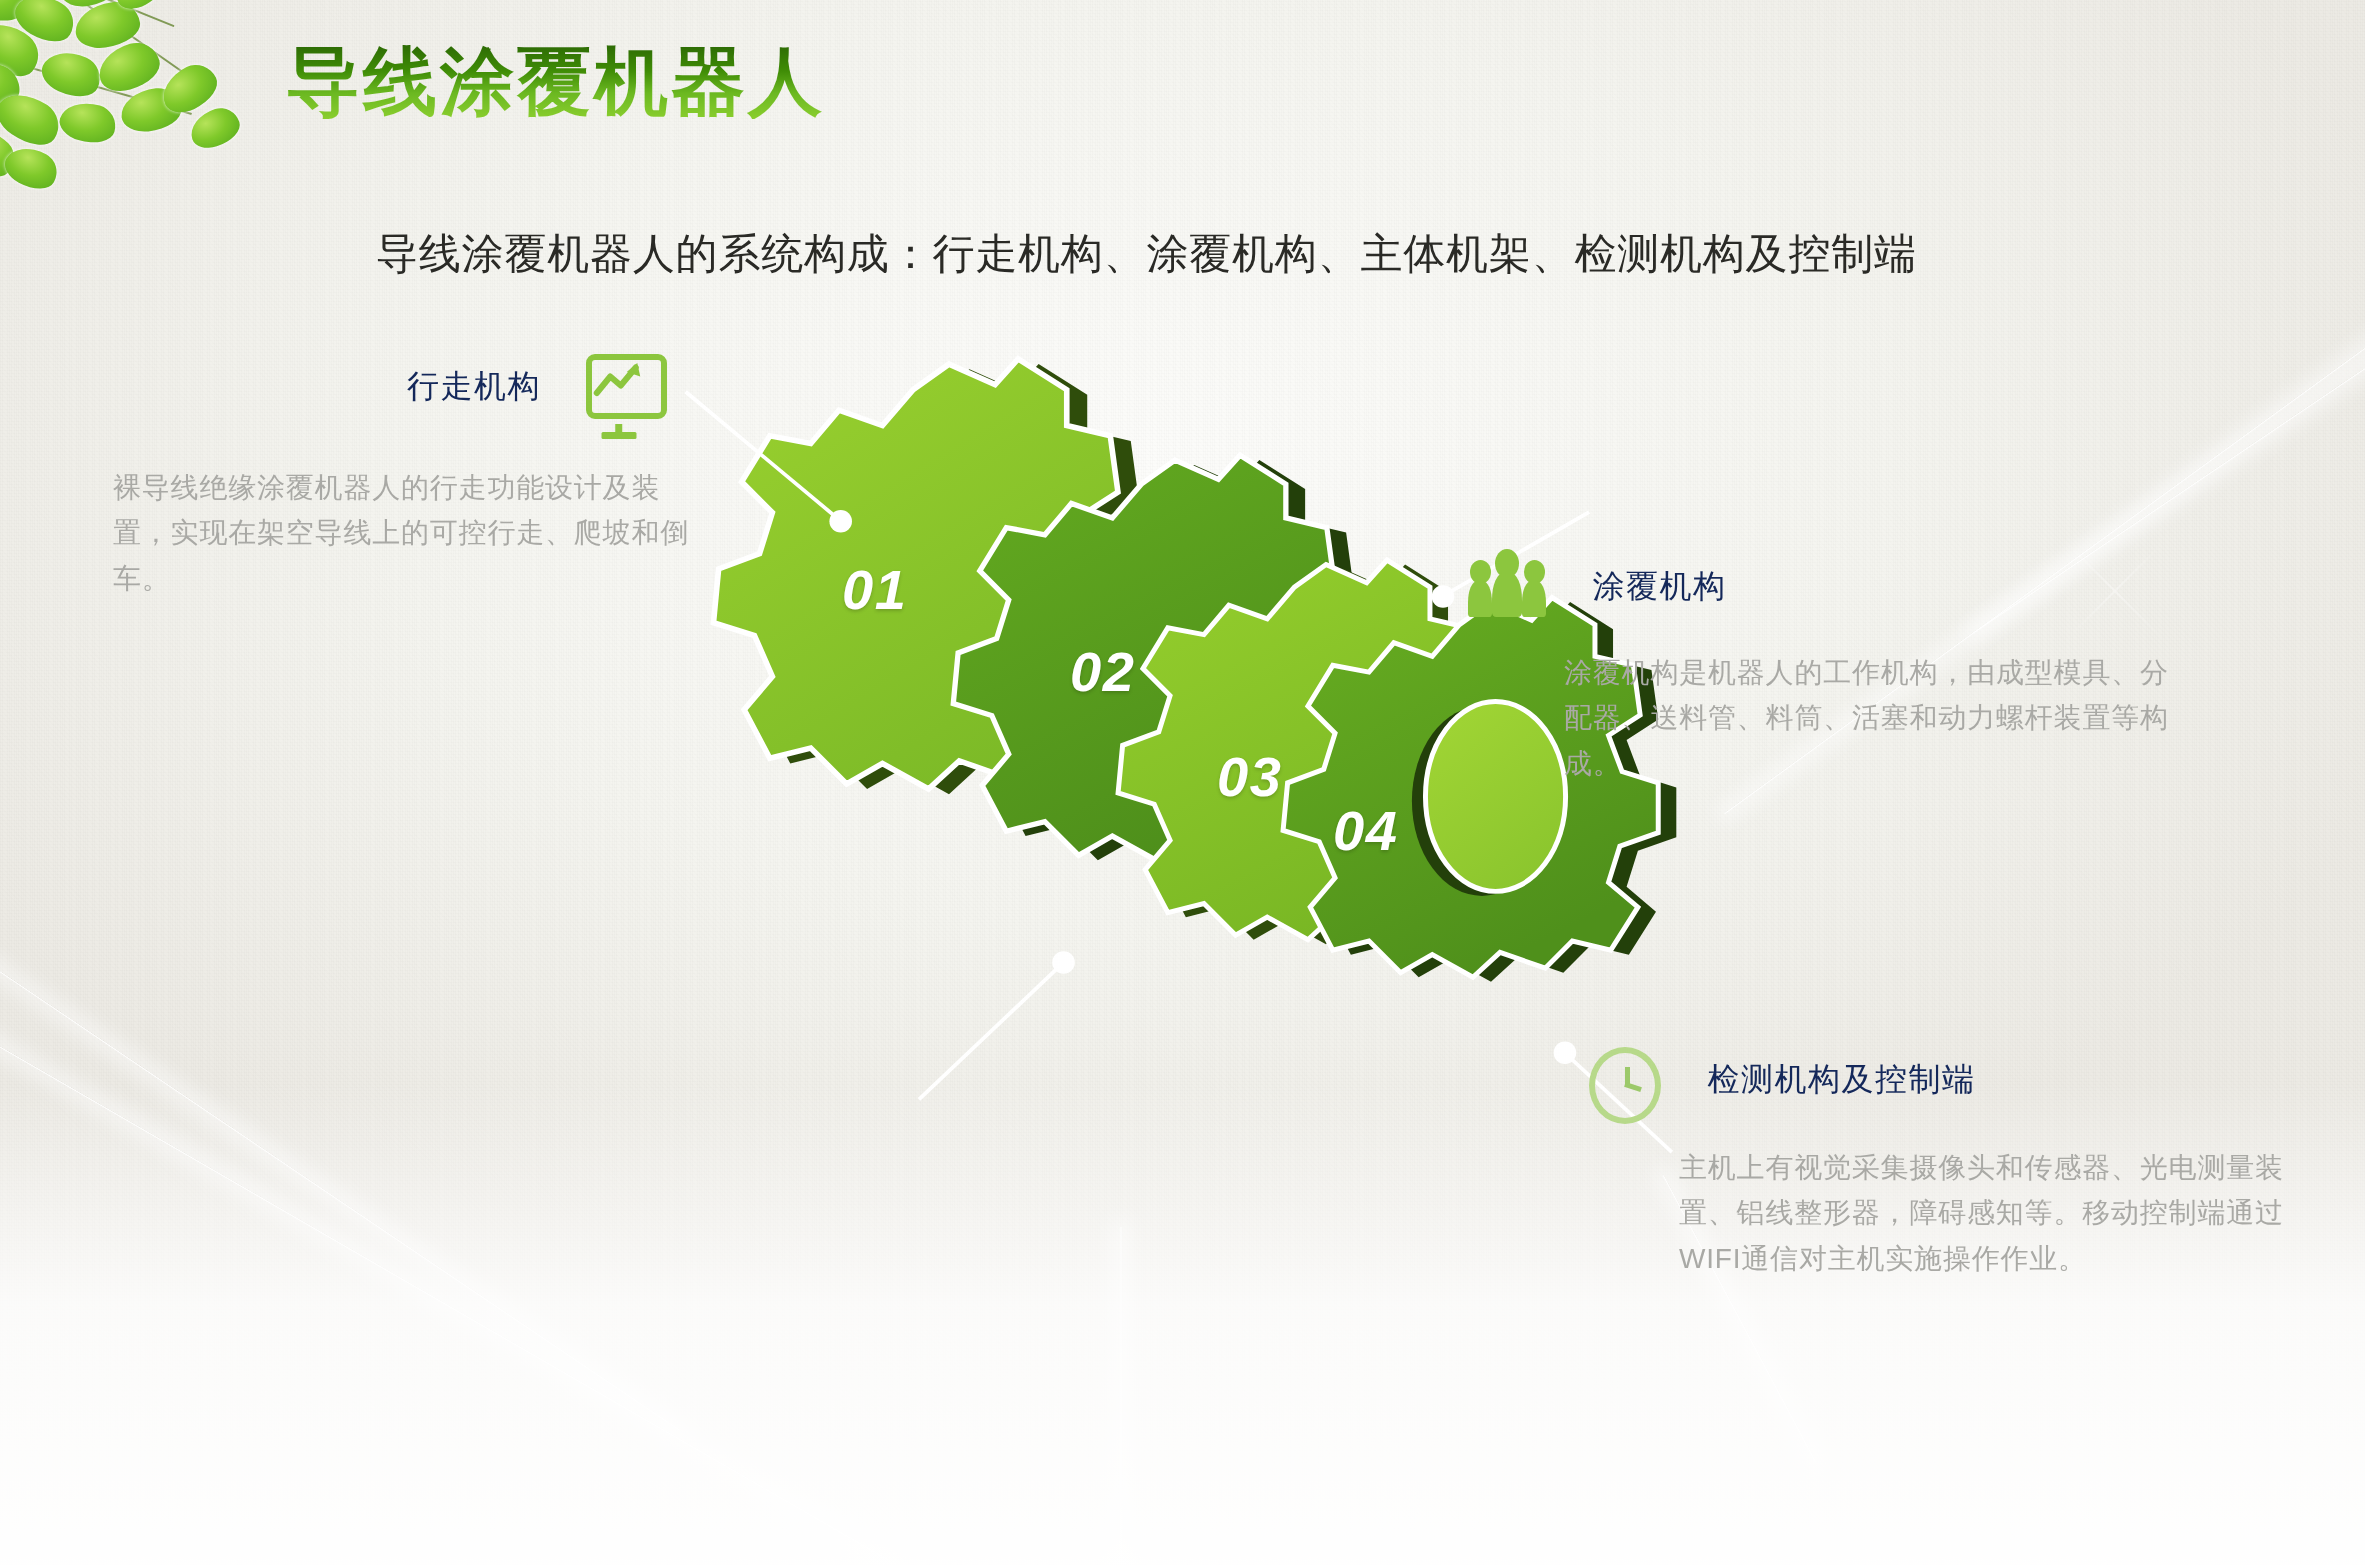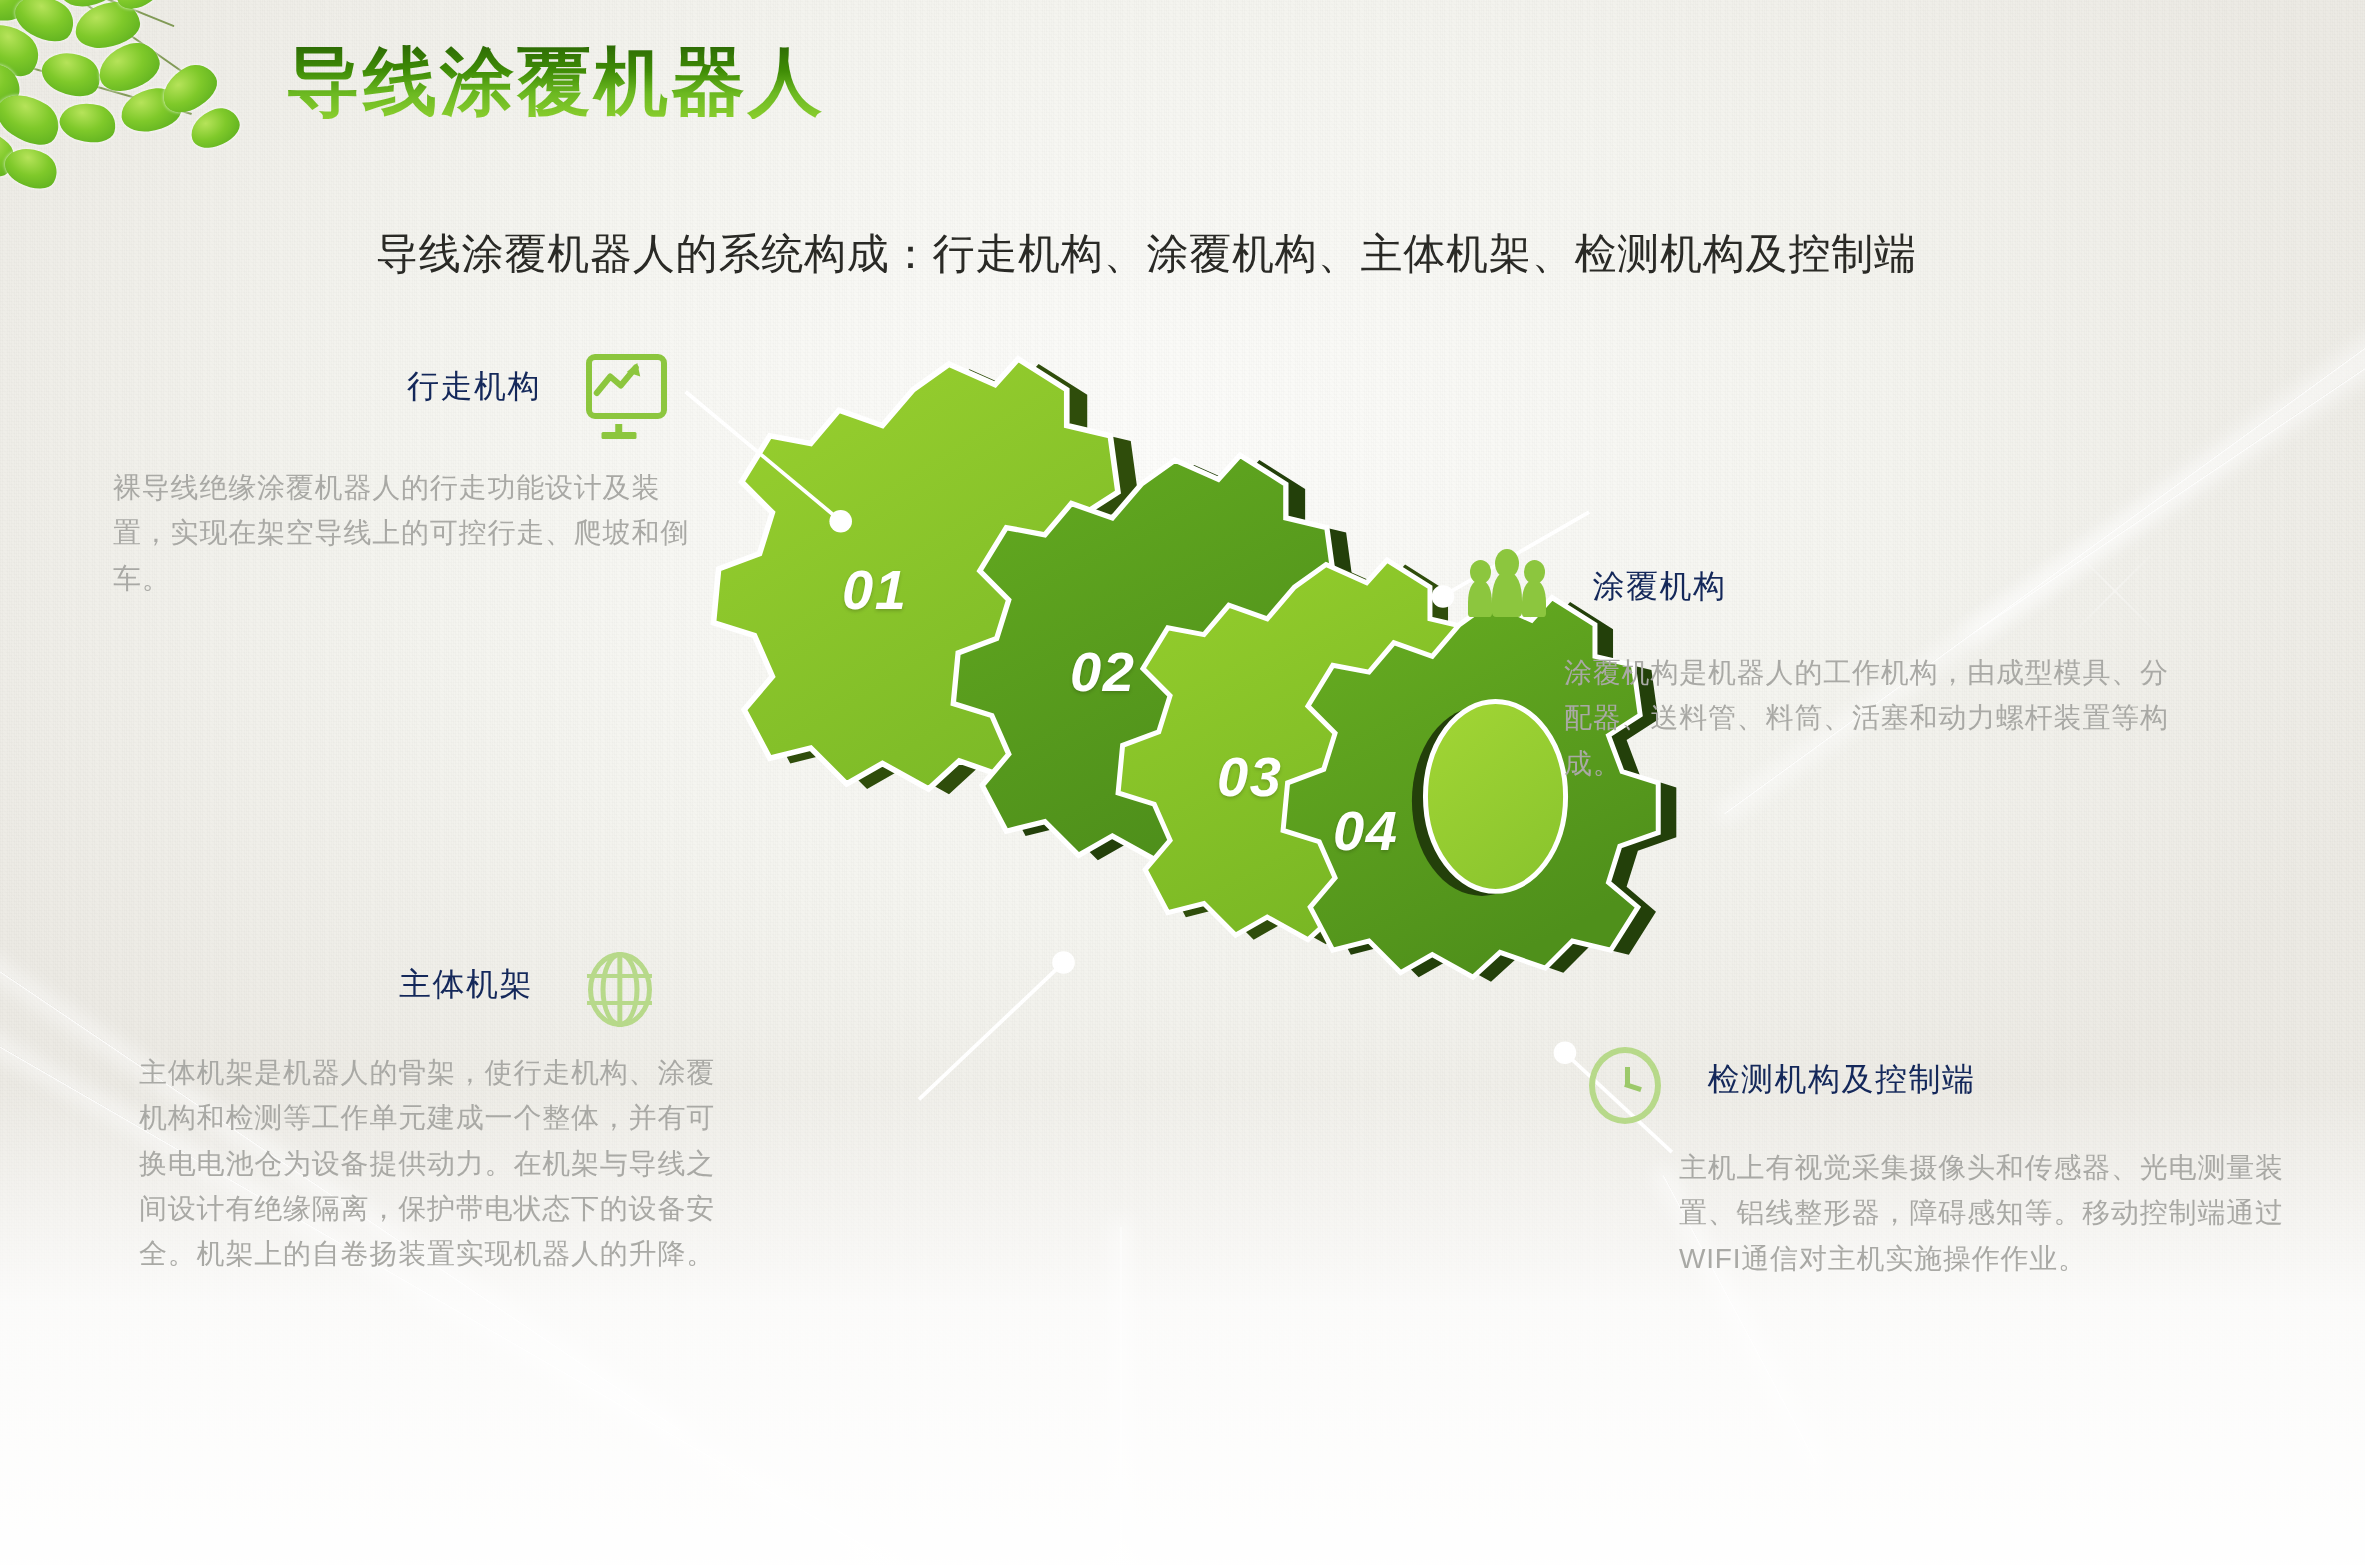--- a/index.html
+++ b/index.html
@@ -261,32 +261,20 @@
         <div class="p head" style="left:27px;bottom:39px;width:24px;height:29px;"></div>
         <div class="p body" style="left:24px;bottom:0px;width:30px;height:44px;"></div>
         <div class="p head" style="left:56px;bottom:33px;width:21px;height:24px;"></div>
         <div class="p body" style="left:54px;bottom:0px;width:24px;height:36px;"></div>
       </div>
       <div class="blk-title">涂覆机构</div>
     </div>
     <div class="blk-body" style="padding-left:96px;">涂覆机构是机器人的工作机构，由成型模具、分配器、送料管、料筒、活塞和动力螺杆装置等构成。</div>
   </div>
 
-  <div class="block" id="b3">
-    <div class="blk-head">
-      <div class="blk-title">主体机架</div>
-      <div class="icon" style="margin-left:35px;">
-        <div class="ic-globe">
-            <div class="h1"></div>
-            <div class="h2"></div>
-          </div>
-      </div>
-    </div>
-    <div class="blk-body">主体机架是机器人的骨架，使行走机构、涂覆机构和检测等工作单元建成一个整体，并有可换电电池仓为设备提供动力。在机架与导线之间设计有绝缘隔离，保护带电状态下的设备安全。机架上的自卷扬装置实现机器人的升降。</div>
-  </div>
 
   <div class="block" id="b4">
     <div class="blk-head">
       <div class="icon" style="margin-right:25.6px;">
         <div class="ic-clock">
             <div class="hm"></div>
             <div class="hh"></div>
           </div>
       </div>
       <div class="blk-title">检测机构及控制端</div>

